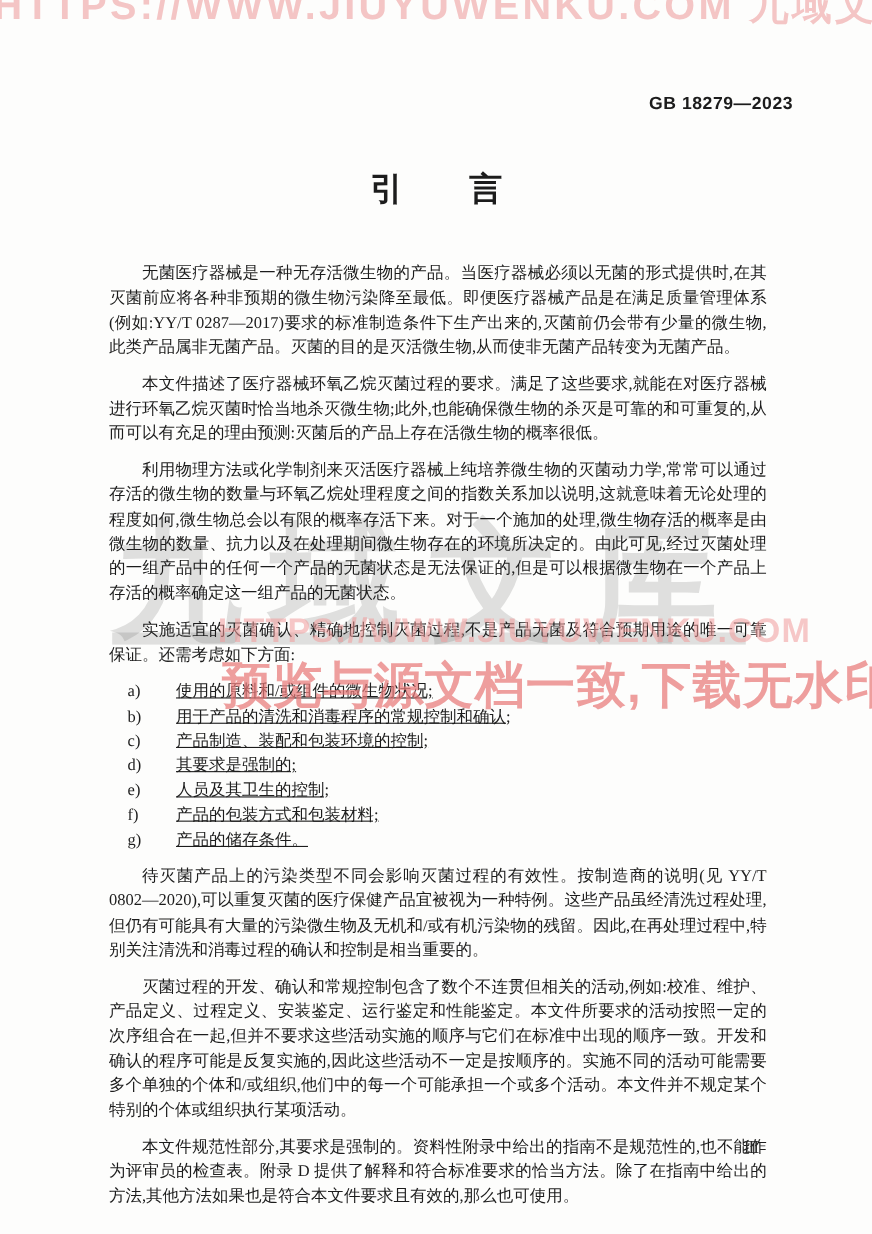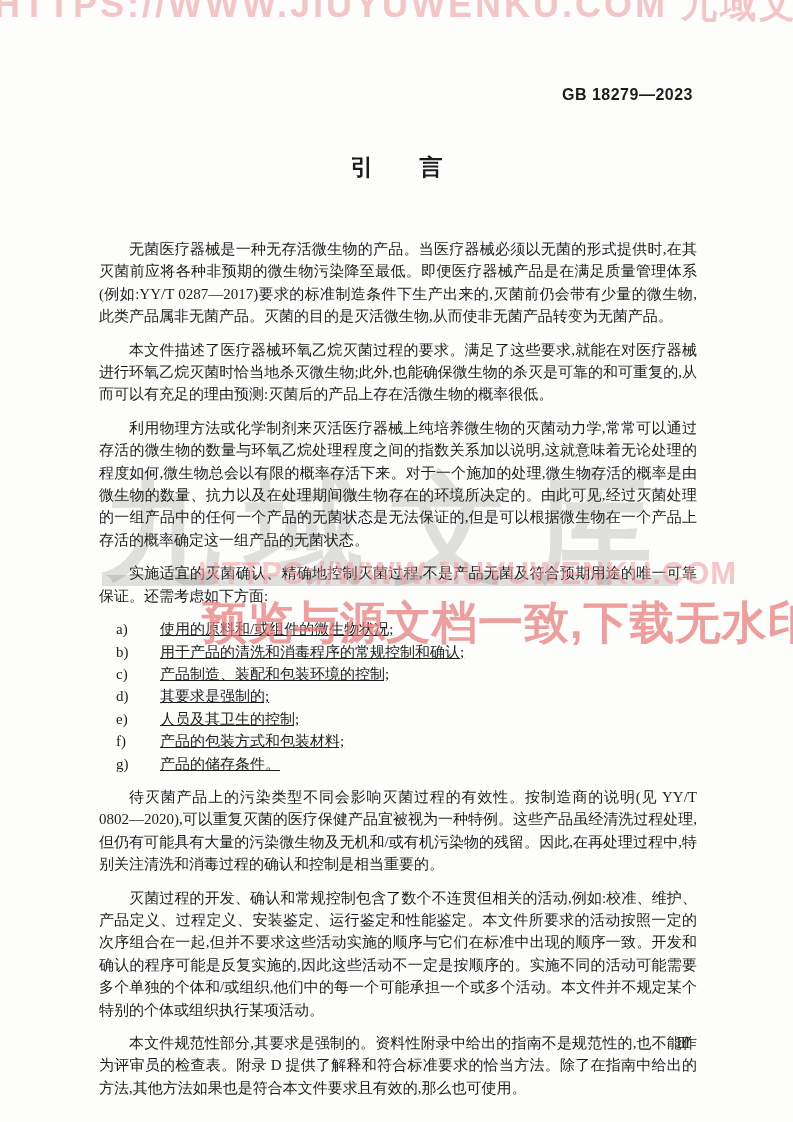--- a/index.html
+++ b/index.html
@@ -39,30 +39,30 @@
   }
   .wm-notice {
     top: 593px; left: 202px;
     font-family: "Liberation Sans", "DejaVu Sans", sans-serif;
     font-size: 45px; font-weight: 700; letter-spacing: 1px;
     color: rgba(232, 120, 120, 0.72);
     z-index: 4;
   }
   
   .std-code {
-    position: absolute; top: 86px; right: 100px;
+    position: absolute; top: 86px; right: 72px;
     font-family: "Liberation Sans", "DejaVu Sans", sans-serif;
     font-size: 16px; font-weight: 700; letter-spacing: 0.5px;
     z-index: 2;
   }
   .doc-title {
     position: absolute; top: 152px; left: 0; width: 100%;
     text-align: center;
     font-family: Liberation Serif, serif;
-    font-size: 23px; font-weight: 700;
+    font-size: 30px; font-weight: 700;
     z-index: 2;
   }
   .body-text {
     position: absolute; top: 227px; left: 88px; width: 620px;
     font-size: 15px; line-height: 22.4px;
     text-align: justify;
     z-index: 2;
   }
   .body-text p { text-indent: 2em; margin: 11px; }
   .req-list { list-style: none; }

